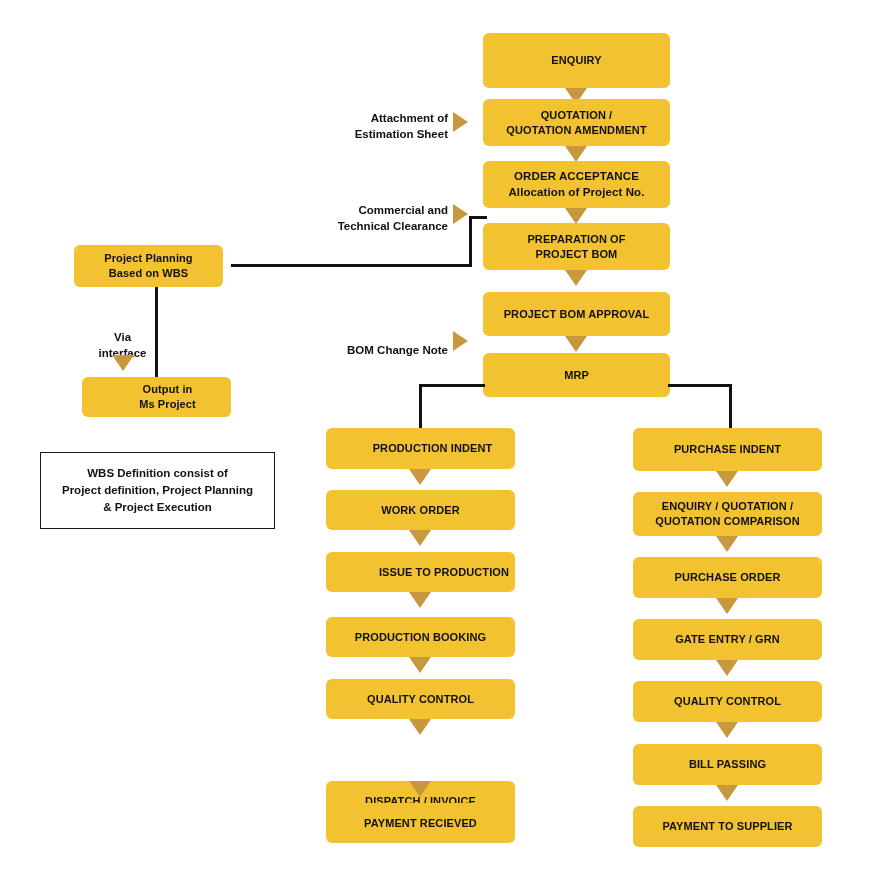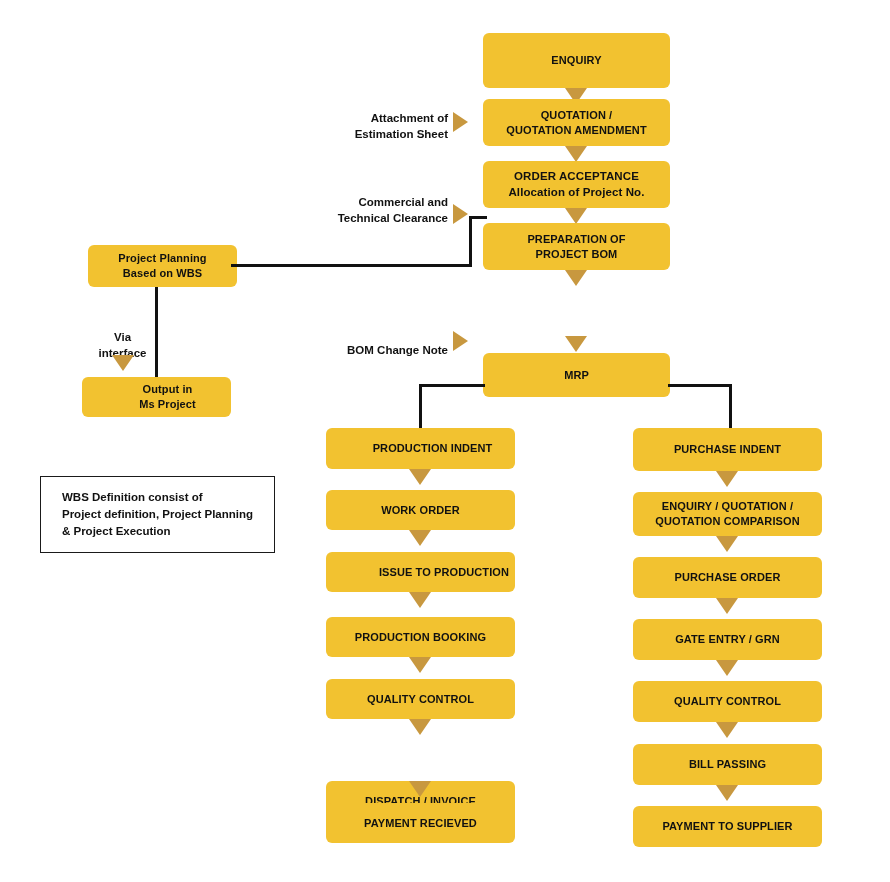--- a/index.html
+++ b/index.html
@@ -88,28 +88,27 @@
     background: #111111;
   }
   
   .note-box {
     position: absolute;
     background: #ffffff;
     border: 1px solid #1a1a1a;
     display: flex;
     align-items: center;
     justify-content: center;
-    text-align: left;
+    text-align: center;
     font-weight: bold;
     font-size: 11.5px;
     color: #111111;
     line-height: 1.5;
     box-sizing: border-box;
     padding: 4px 8px;
-    margin-top: 24px;
   }
 </style>
 </head>
 <body>
 
 <div id="canvas">
 
   <div class="box" style="left:483px; top:33px; width:187px; height:55px;">
     <span>
         <span class="l1">ENQUIRY</span>
@@ -134,46 +133,51 @@
   <div class="arrow-down" style="left:565px; top:208px;"></div>
 
   <div class="box" style="left:483px; top:223px; width:187px; height:47px;">
     <span>
       <span class="l1">PREPARATION OF</span>
       <span class="l2">PROJECT BOM</span>
     </span>
   </div>
   <div class="arrow-down" style="left:565px; top:270px;"></div>
 
+  <div class="box" style="left:483px; top:292px; width:187px; height:44px;">
+    <span>
+        <span class="l1">PROJECT BOM APPROVAL</span>
+      </span>
+  </div>
   <div class="arrow-down" style="left:565px; top:336px;"></div>
 
   <div class="box" style="left:483px; top:353px; width:187px; height:44px;">
     <span>
         <span class="l1">MRP</span>
       </span>
   </div>
 
   <div class="side-label" style="left:283px; top:110px; width:165px;">
     <span class="l1">Attachment of</span><br>
     <span class="l2">Estimation Sheet</span>
   </div>
   <div class="arrow-right" style="left:453px; top:112px;"></div>
 
-  <div class="side-label" style="left:283px; top:194px; width:165px;">
+  <div class="side-label" style="left:283px; top:202px; width:165px;">
     <span class="l1">Commercial and</span><br>
     <span class="l2">Technical Clearance</span>
   </div>
   <div class="arrow-right" style="left:453px; top:204px;"></div>
 
   <div class="side-label" style="left:283px; top:334px; width:165px;margin-top:8px;">
     <span class="l1">BOM Change Note</span>
   </div>
   <div class="arrow-right" style="left:453px; top:331px;"></div>
 
-  <div class="box" style="left:88px; top:245px; width:149px; height:42px;">
+  <div class="box" style="left:74px; top:245px; width:149px; height:42px;">
     <span>
       <span class="l1">Project Planning</span>
       <span class="l2">Based on WBS</span>
     </span>
   </div>
 
   <div class="line-h" style="left:231px; top:264px; width:241px;"></div>
   <div class="line-v" style="left:469px; top:216px; height:51px;"></div>
   <div class="line-h" style="left:469px; top:216px; width:18px;"></div>
 

